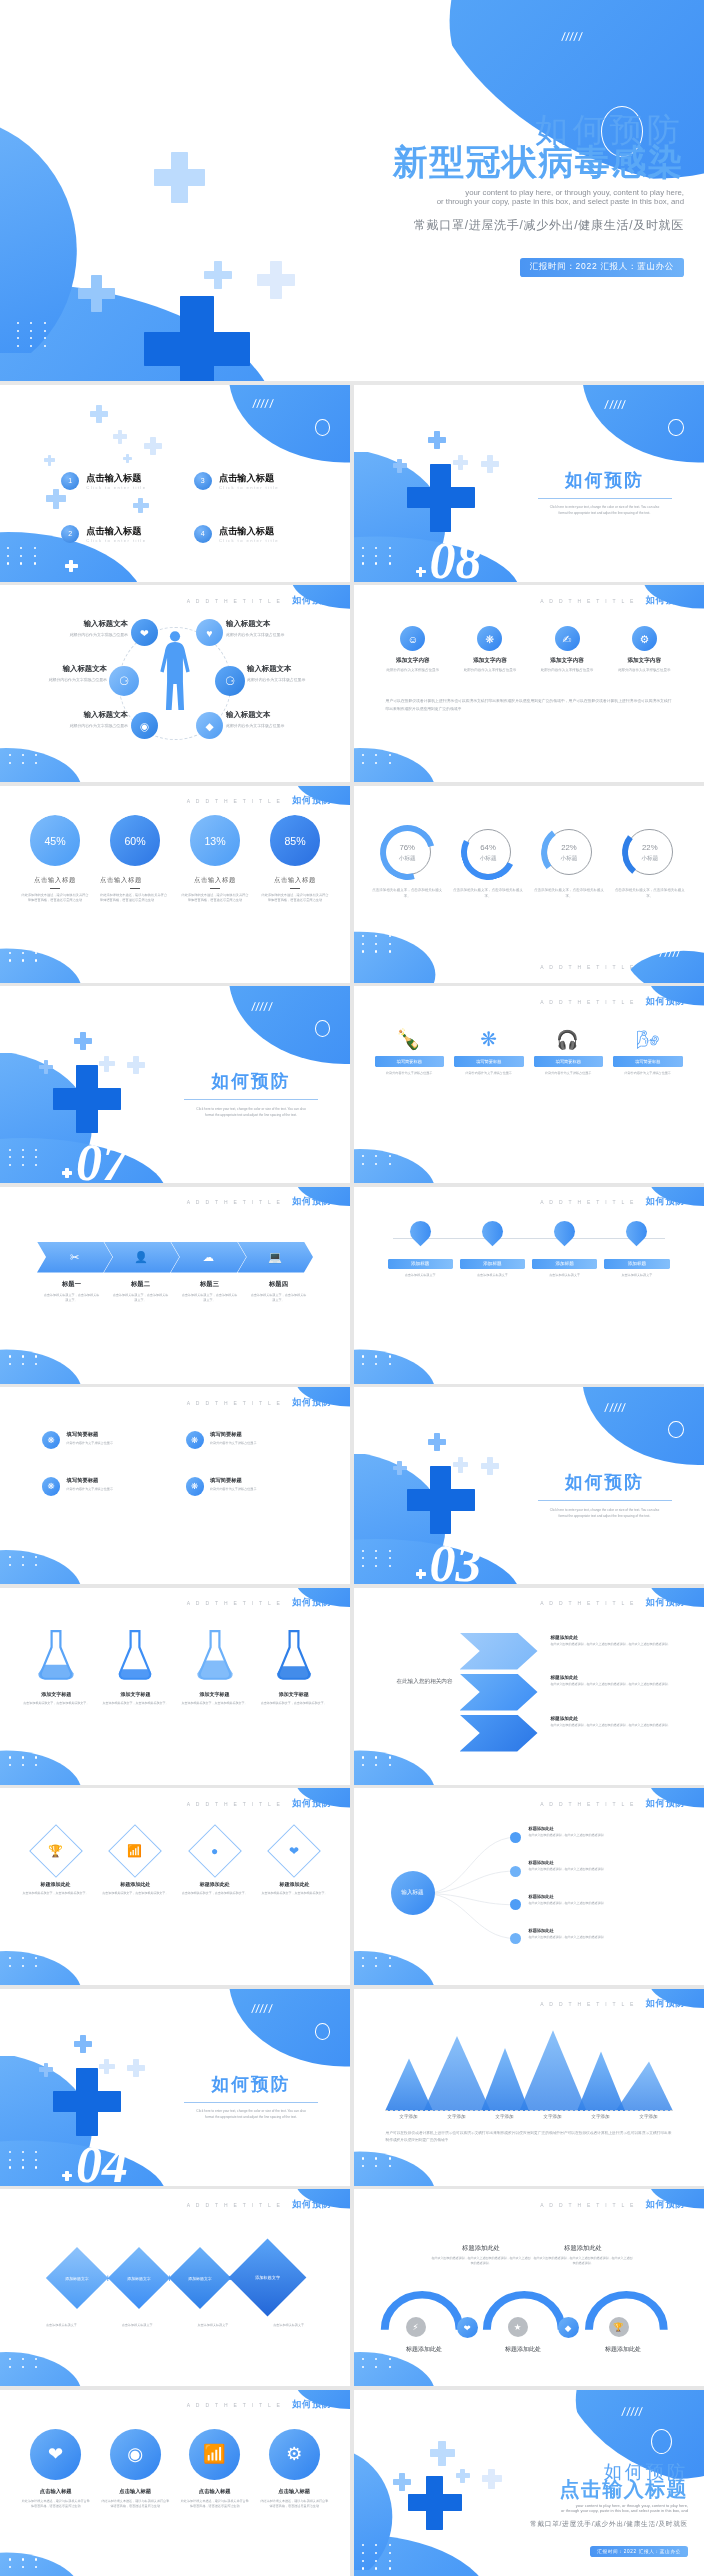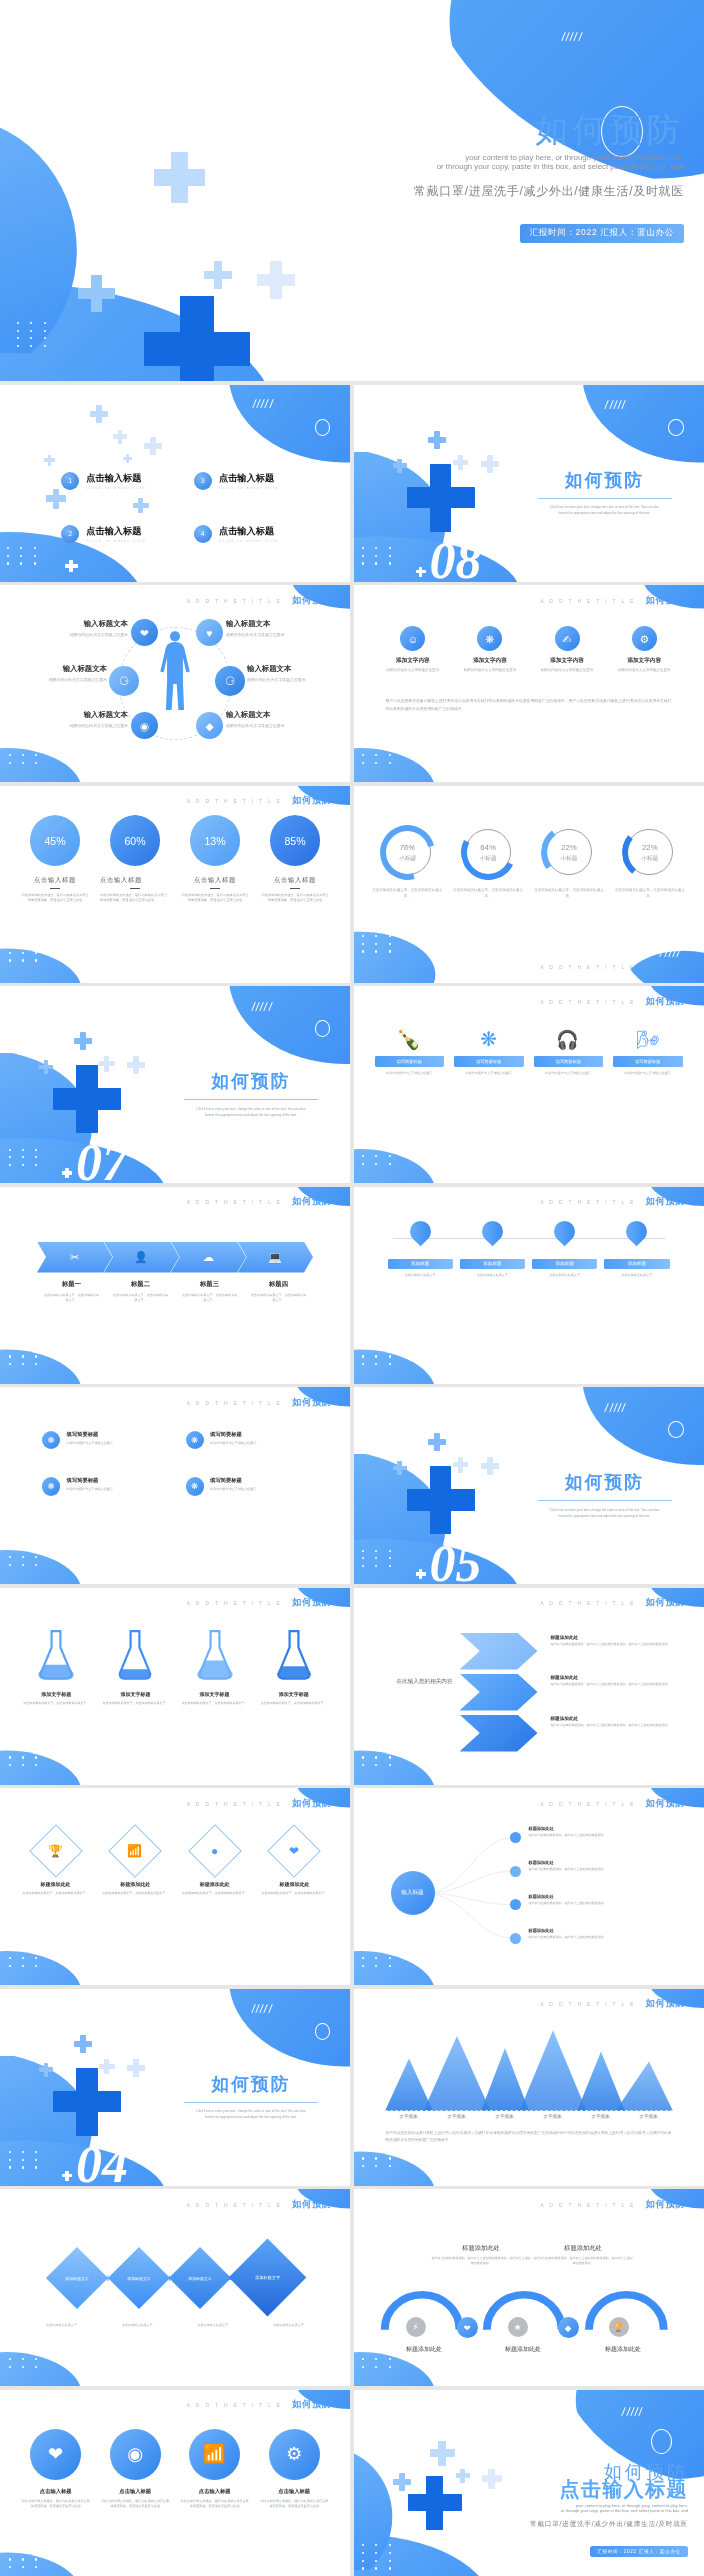--- a/index.html
+++ b/index.html
@@ -113,20 +113,21 @@
     </div>
 
     <span class="cross" style="left:154px;top:152px;width:51px;height:51px;color:#bcdbfd;"></span>
     <span class="cross" style="left:78px;top:275px;width:37px;height:37px;color:#96c7fb;"></span>
     <span class="cross" style="left:204px;top:261px;width:28px;height:28px;color:#bcdbfd;"></span>
     <span class="cross" style="left:257px;top:261px;width:38px;height:38px;color:#ddeafc;"></span>
     <span class="cross" style="left:144px;top:296px;width:106px;height:106px;color:#1269e0;"></span>
 
     <div style="position:absolute;right:21px;top:113px;text-align:right;">
       <div class="t-sub" style="font-size:33px;letter-spacing:4.2px;line-height:1.05;">如何预防</div>
+      <div class="t-main" style="font-size:35px;letter-spacing:1.4px;line-height:1.1;margin-top:-4.2px;">新型冠状病毒感染</div>
       <div class="t-eng" style="font-size:7.8px;margin-top:5.6px;">your content to play here, or through youy, content to play here,</div>
       <div class="t-eng" style="font-size:7.8px;">or through your copy, paste in this box, and select paste in this box, and</div>
       <div class="t-cn" style="font-size:12px;margin-top:11.3px;letter-spacing:0.7px;">常戴口罩/进屋洗手/减少外出/健康生活/及时就医</div>
       <div style="margin-top:24px;">
         <span class="tagbar" style="font-size:8.5px;">汇报时间：2022    汇报人：蓝山办公</span>
       </div>
     </div>
   </div>
 
   <div class="grid">
@@ -412,21 +413,21 @@
           <i></i>
           <i></i>
           <i></i>
           <i></i>
           <i></i>
           <i></i>
         </div>
 
       <div style="position:absolute;left:18.3px;right:18.3px;top:39px;display:flex;gap:10px;">
         <div style="flex:1;text-align:center;">
-          <div style="position:relative;width:55px;height:55px;margin:0 auto;font-style:italic;">
+          <div style="position:relative;width:55px;height:55px;margin:0 auto;">
             <div style="position:absolute;inset:4.2px;border-radius:50%;border:0.7px solid #9a9fa6;"></div>
             <div style="position:absolute;inset:0;border-radius:50%;border:6.3px solid #5aa4f7;border-right-color:transparent;transform:rotate(30deg);"></div>
             <span style="position:absolute;left:0;right:0;top:18.3px;color:#8f949b;font-size:7.8px;">76%</span>
             <span style="position:absolute;left:0;right:0;top:30px;color:#9aa0a8;font-size:5.6px;">小标题</span>
           </div>
           <div class="ph-text" style="font-size:3.5px;margin-top:8.5px;">点击添加相关标题文字，点击添加相关标题文字。</div>
         </div>
         <div style="flex:1;text-align:center;">
           <div style="position:relative;width:55px;height:55px;margin:0 auto;">
             <div style="position:absolute;inset:4.2px;border-radius:50%;border:0.7px solid #9a9fa6;"></div>
@@ -691,21 +692,21 @@
           <i></i>
           <i></i>
         </div>
       <span class="cross" style="left:74px;top:46px;width:18.3px;height:18.3px;color:#7fb9fb;"></span>
       <span class="cross" style="left:39px;top:74px;width:14px;height:14px;color:#8ec1fb;"></span>
       <span class="cross" style="left:99px;top:70px;width:15.5px;height:15.5px;color:#d6e7fc;"></span>
       <span class="cross" style="left:127px;top:70px;width:18.3px;height:18.3px;color:#d6e7fc;"></span>
       <span class="cross" style="left:53px;top:79px;width:68px;height:68px;color:#1269e0;"></span>
       <span class="cross" style="left:62px;top:182px;width:10px;height:10px;color:#ffffff;"></span>
 
-      <div style="position:absolute;left:76px;bottom:-8.5px;font-family:'Liberation Serif',serif;font-style:italic;font-size:52px;color:#fff;font-weight:bold;">05</div>
+      <div style="position:absolute;left:76px;bottom:-8.5px;font-family:'Liberation Serif',serif;font-style:italic;font-size:52px;color:#fff;font-weight:bold;">03</div>
 
       <div style="position:absolute;right:32px;top:83px;width:134px;text-align:center;">
         <div style="font-size:17.6px;font-weight:bold;color:#4e9df6;letter-spacing:2.1px;">如何预防</div>
         <div style="height:0.7px;background:#9cc6f4;margin:6.3px 0 5.6px;"></div>
         <div style="font-size:3.2px;color:#9aa0a8;line-height:1.9;">Click here to enter your text, change the color or size of the text. You can also</div>
         <div style="font-size:3.2px;color:#9aa0a8;line-height:1.9;">format the appropriate text and adjust the line spacing of the text.</div>
       </div>
     </div>
 
     <div class="slide">

